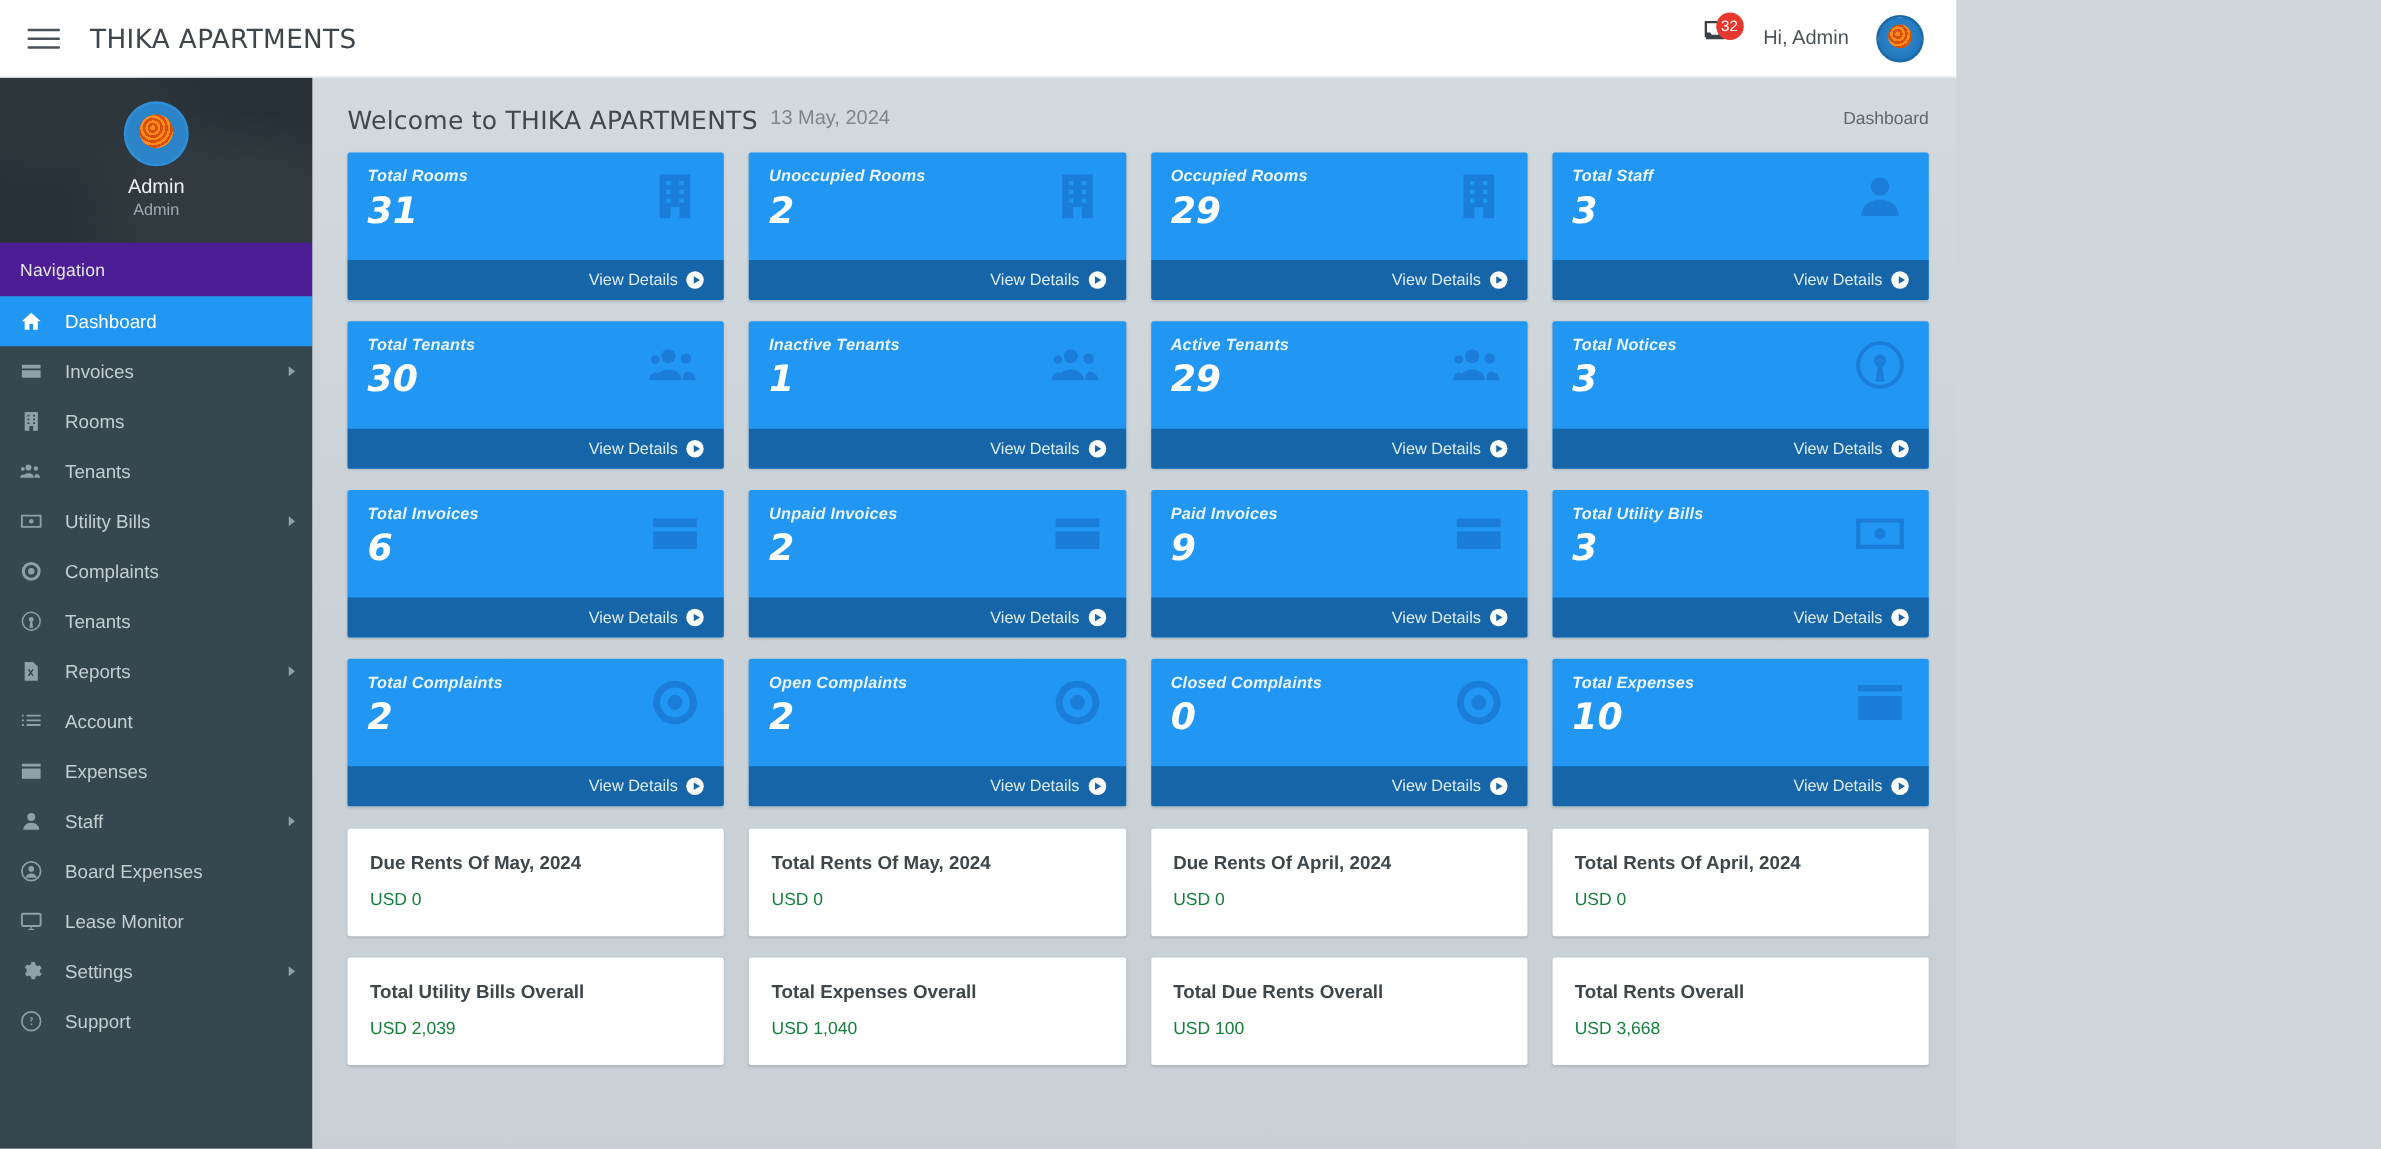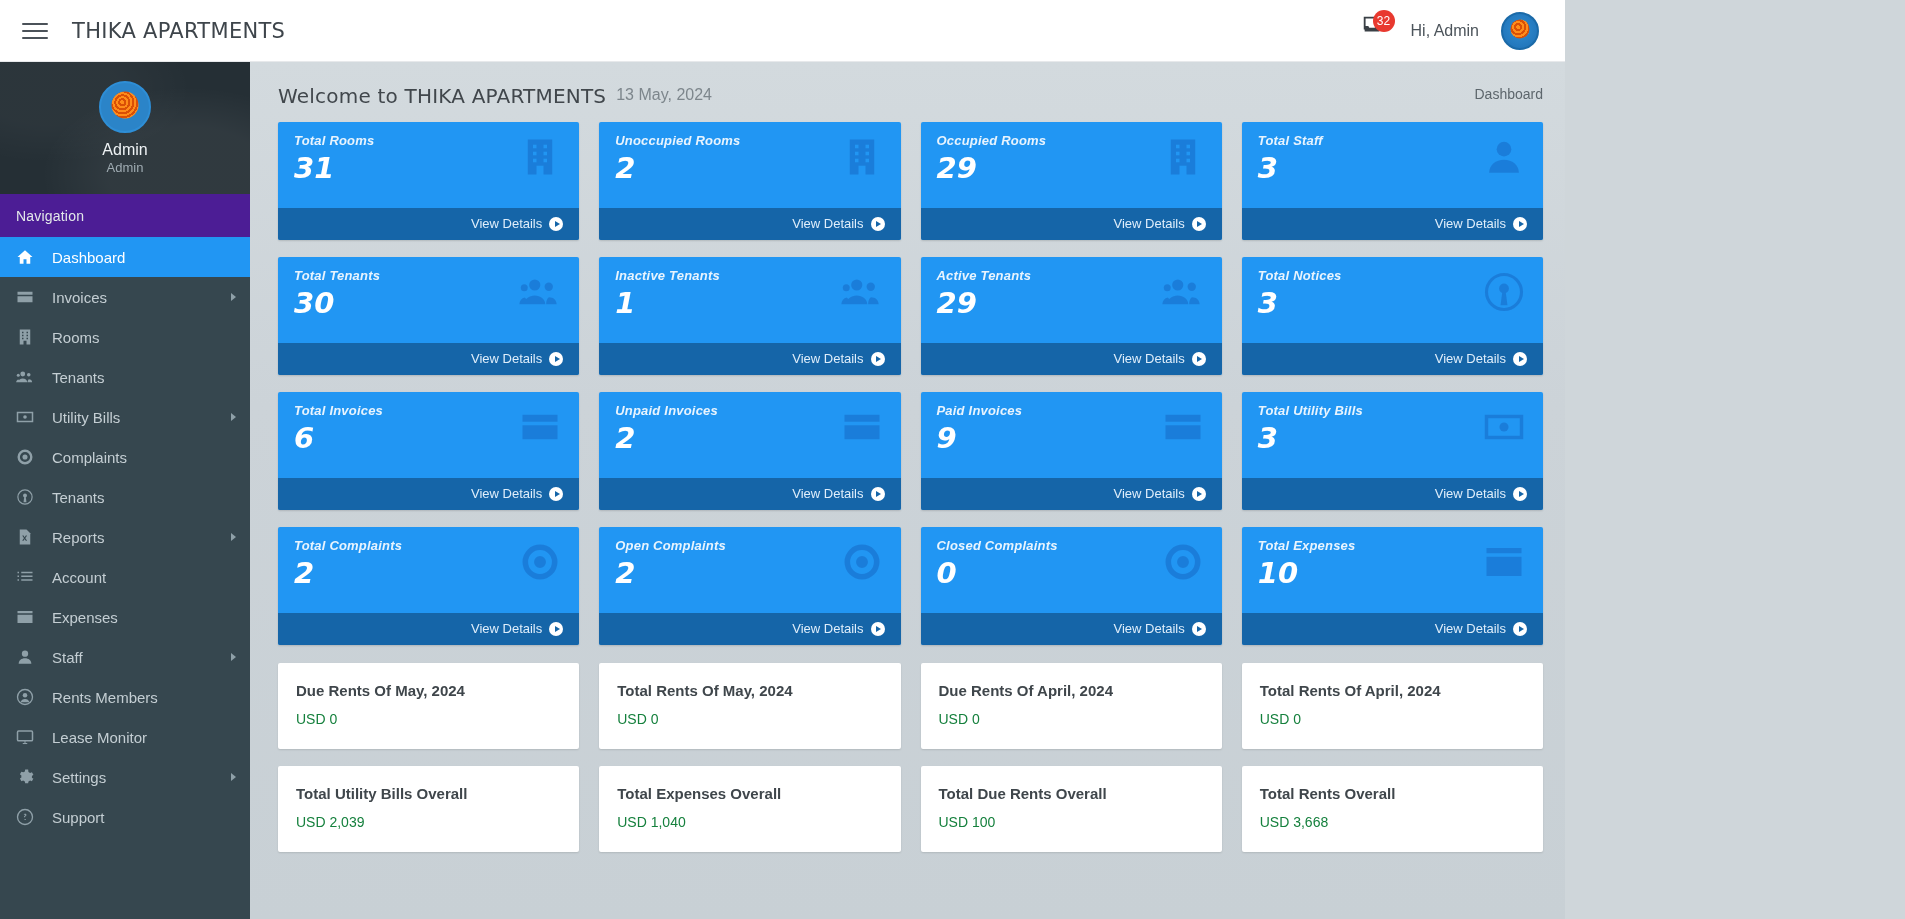--- a/index.html
+++ b/index.html
@@ -308,21 +308,21 @@
         </li>
 
         <li class="nav-item">
           <span class="nav-ico">
             <svg viewBox="0 0 24 24">
                 <circle cx="12" cy="12" r="10" fill="none" stroke="#8fa0a8" stroke-width="1.8"></circle>
                 <circle cx="12" cy="9.5" r="3"></circle>
                 <path d="M6 19c.8-3 3.2-4.5 6-4.5s5.2 1.5 6 4.5z"></path>
               </svg>
           </span>
-          <span class="nav-label">Rents Members</span>
+          <span class="nav-label">Board Expenses</span>
         </li>
 
         <li class="nav-item">
           <span class="nav-ico">
             <svg viewBox="0 0 24 24">
                 <rect x="2" y="4" width="20" height="13" rx="1.5" fill="none" stroke="#8fa0a8" stroke-width="2"></rect>
                 <path d="M9 20h6v1.4H9z"></path>
                 <path d="M11.3 17h1.4v3h-1.4z"></path>
               </svg>
           </span>

